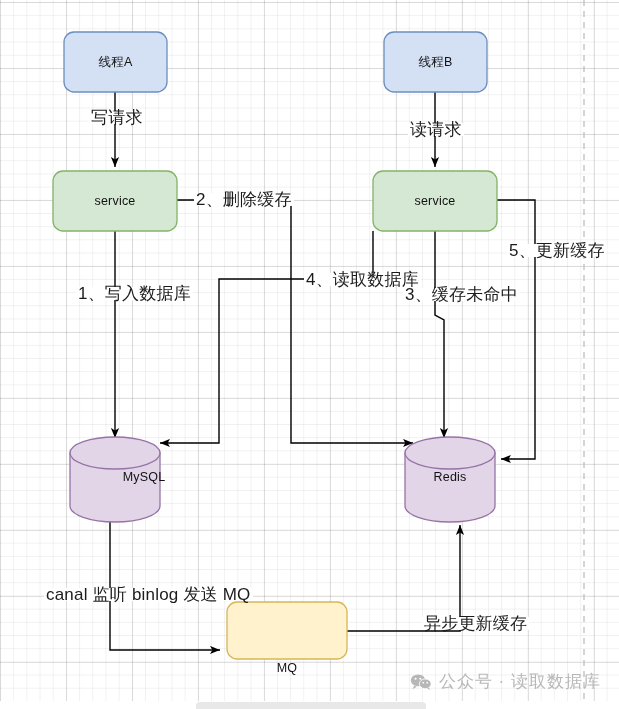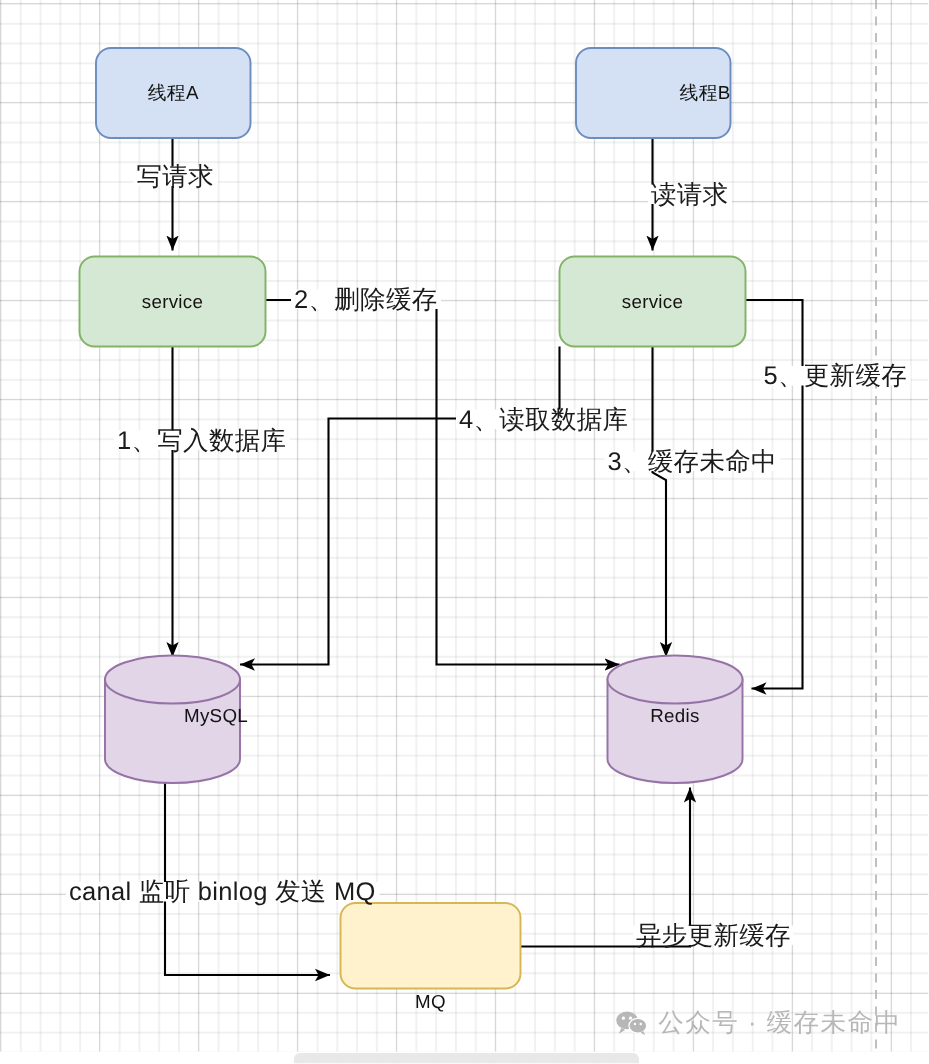--- a/index.html
+++ b/index.html
@@ -111,47 +111,47 @@
 
     <g>
       <path d="M405,453 L405,506 A45,16 0 0 0 495,506 L495,453 Z" fill="#e1d5e7" stroke="#9673a6" stroke-width="1.3"></path>
       <ellipse cx="450" cy="453" rx="45" ry="16" fill="#e1d5e7" stroke="#9673a6" stroke-width="1.3"></ellipse>
     </g>
 
     <rect class="nodebox" x="227" y="602" width="120" height="57" rx="10" ry="10" fill="#fff2cc" stroke="#d6b656"></rect>
   </svg>
 
   <div class="nodelbl" style="left:64px;top:54px;width:103px;">线程A</div>
-  <div class="nodelbl" style="left:384px;top:54px;width:103px;text-align:right;">线程B</div>
+  <div class="nodelbl" style="left:384px;top:54px;width:103px;">线程B</div>
   <div class="nodelbl" style="left:53px;top:194px;width:124px;">service</div>
   <div class="nodelbl" style="left:373px;top:194px;width:124px;">service</div>
   <div class="nodelbl" style="left:70px;top:470px;width:90px;margin-left:29px;">MySQL</div>
   <div class="nodelbl" style="left:405px;top:470px;width:90px;text-align:center;">Redis</div>
   <div class="nodelbl" style="left:227px;top:623px;width:120px;margin-top:38px;">MQ</div>
 
   <div class="lbl" style="left:89px;top:111px;">写请求</div>
-  <div class="lbl" style="left:432px;top:123px;">读请求</div>
+  <div class="lbl" style="left:408px;top:123px;">读请求</div>
   <div class="lbl" style="left:76px;top:287px;">1、写入数据库</div>
   <div class="lbl" style="left:194px;top:193px;">2、删除缓存</div>
-  <div class="lbl" style="left:403px;top:289px;margin-top:12px;">3、缓存未命中</div>
+  <div class="lbl" style="left:403px;top:276px;margin-top:12px;">3、缓存未命中</div>
   <div class="lbl" style="left:304px;top:273px;">4、读取数据库</div>
   <div class="lbl" style="left:507px;top:244px;">5、更新缓存</div>
   <div class="lbl" style="left:44px;top:588px;">canal 监听 binlog 发送 MQ</div>
   <div class="lbl" style="left:422px;top:617px;">异步更新缓存</div>
 
   <div class="watermark">
     <svg class="wm-icon" viewBox="0 0 26 20">
       <ellipse cx="9.5" cy="8" rx="8.5" ry="7" fill="#b4b4b4"></ellipse>
       <path d="M5,14 L3,18.5 L8,15.6 Z" fill="#b4b4b4"></path>
       <circle cx="6.6" cy="6.2" r="1.25" fill="#ffffff"></circle>
       <circle cx="12.2" cy="6.2" r="1.25" fill="#ffffff"></circle>
       <ellipse cx="18" cy="12.2" rx="7" ry="5.8" fill="#b4b4b4" stroke="#ffffff" stroke-width="1"></ellipse>
       <path d="M22.2,16.4 L24,19.6 L20.2,17.6 Z" fill="#b4b4b4"></path>
       <circle cx="15.7" cy="10.8" r="1" fill="#ffffff"></circle>
       <circle cx="20.3" cy="10.8" r="1" fill="#ffffff"></circle>
     </svg>
-    <span>公众号 · 缓存未命中</span>
+    <span>公众号 · 读取数据库</span>
   </div>
 
   <div class="bottom-strip"></div>
   <div class="bottom-pill"></div>
 
 </div>
 
 </body></html>

